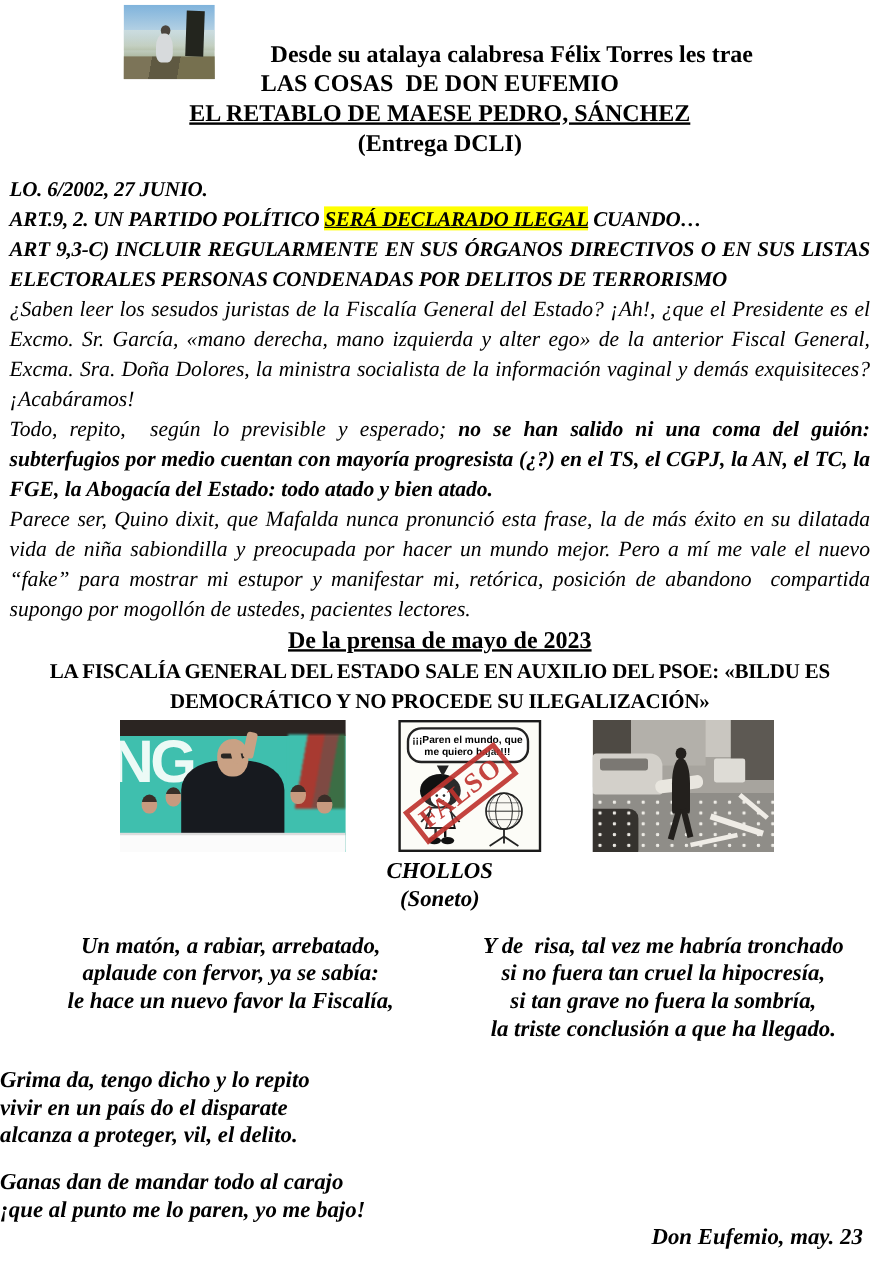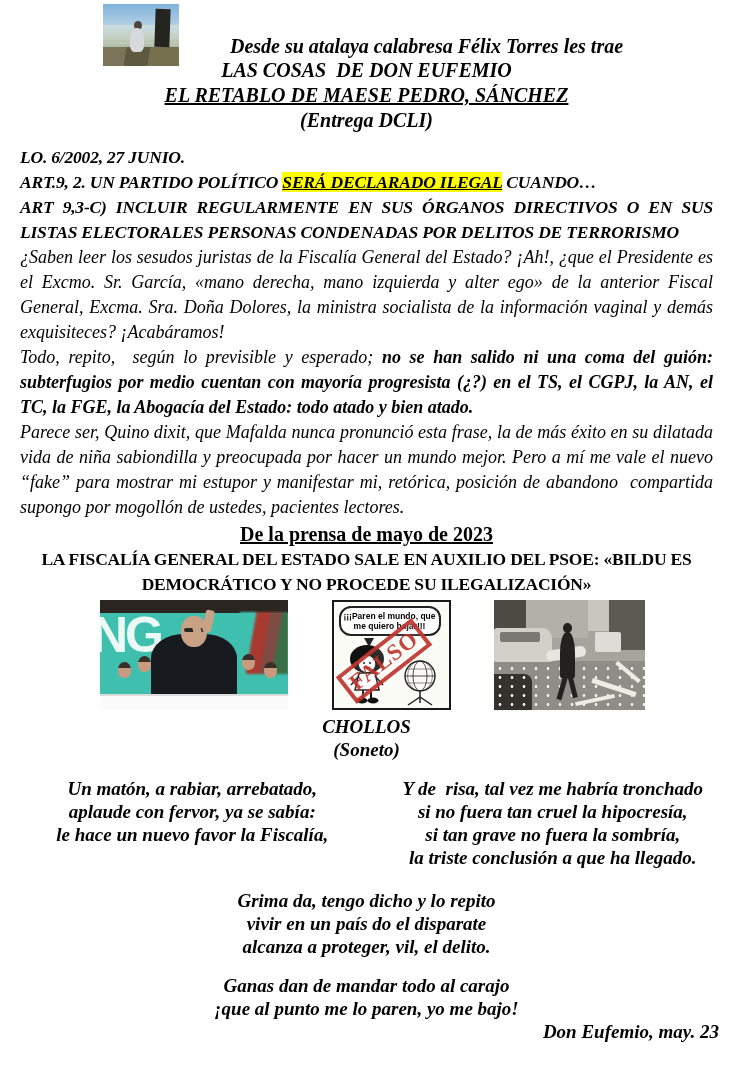--- a/index.html
+++ b/index.html
@@ -3,34 +3,34 @@
 <meta charset="utf-8">
 <style>
   html,body{margin:0;padding:0;}
   body{
     width:733px;height:1068px;overflow:hidden;background:#ffffff;color:#000;
     font-family:"Liberation Serif", serif;position:relative;
   }
   [data-bind]{white-space:pre-wrap;}
 
   
-  .masthead{position:relative;padding-top:34px;font-style:italic;}
+  .masthead{position:relative;padding-top:34px;}
   .atalaya{position:absolute;left:103px;top:4px;width:76px;height:62px;overflow:hidden;}
   .atalaya .sky{position:absolute;inset:0;background:linear-gradient(180deg,#7fb3dc 0%,#b8d3e4 38%,#cdd9d2 55%,#a9b49b 72%,#8d8a68 85%,#6b6750 100%);}
   .atalaya .haze{position:absolute;left:0;top:34%;width:100%;height:28%;background:linear-gradient(180deg,rgba(214,226,222,.7),rgba(170,181,150,.4));}
   .atalaya .rocks{position:absolute;left:0;bottom:0;width:100%;height:30%;background:linear-gradient(100deg,#7c7458 0 30%,#5f5942 30% 60%,#76704f 60%);}
   .atalaya .pillar{position:absolute;right:9px;top:5px;width:15px;height:38px;background:#23251e;transform:rotate(2deg);}
   .atalaya .person-body{position:absolute;left:27px;top:24px;width:14px;height:24px;background:#d7dadc;border-radius:45% 45% 30% 30%;}
   .atalaya .person-head{position:absolute;left:31px;top:17px;width:8px;height:9px;border-radius:50%;background:#4c463f;}
   .byline{margin-left:120px;text-align:center;font-weight:bold;font-size:20px;line-height:24px;}
   .m-title,.m-sub,.m-issue{text-align:center;font-weight:bold;font-size:20px;line-height:25px;}
   .m-sub{text-decoration:underline;}
 
   
-  .article{padding:0 20px;margin-top:12px;}
+  .article{padding:0 8px;margin-top:12px;}
   .law p{margin:0;font-weight:bold;font-style:italic;font-size:17.5px;line-height:25px;text-align:justify;letter-spacing:-0.2px;}
   .hl{background:#ffff00;text-decoration:underline;}
   .bodytext p{margin:0;font-style:italic;font-size:18px;line-height:25px;text-align:justify;}
   .bold-part{font-weight:bold;}
 
   
   .press{margin-top:2px;text-align:center;}
   .press-heading{font-size:20px;font-weight:bold;text-decoration:underline;line-height:25px;}
   .press-headline{font-weight:bold;font-size:17.5px;line-height:25px;width:99%;margin:0 auto;letter-spacing:-0.2px;}
 
@@ -72,21 +72,21 @@
   .bombing .p1{right:8px;bottom:20px;width:46px;height:5px;transform:rotate(18deg);}
   .bombing .p2{right:30px;bottom:8px;width:40px;height:4px;transform:rotate(-12deg);}
   .bombing .p3{right:2px;bottom:36px;width:30px;height:4px;transform:rotate(40deg);}
 
   
   .sonnet{font-weight:bold;font-style:italic;font-size:19px;}
   .s-title{margin-top:5px;text-align:center;line-height:23px;}
   .s-sub{text-align:center;line-height:23px;}
   .quatrains{display:flex;margin-top:16px;line-height:23px;margin-left:12px;}
   .quatrains .col{flex:1;text-align:center;}
-  .tercet{margin-top:20px;text-align:center;line-height:23px;}
+  .tercet{margin-top:20px;line-height:23px;}
   .tercet.second{margin-top:16px;}
   .signature{text-align:right;font-weight:bold;font-style:italic;font-size:19px;line-height:23px;padding-right:14px;}
 </style>
 </head>
 <body>
 
 <header class="masthead">
   <div class="atalaya">
     <div class="sky"></div>
     <div class="haze"></div>

